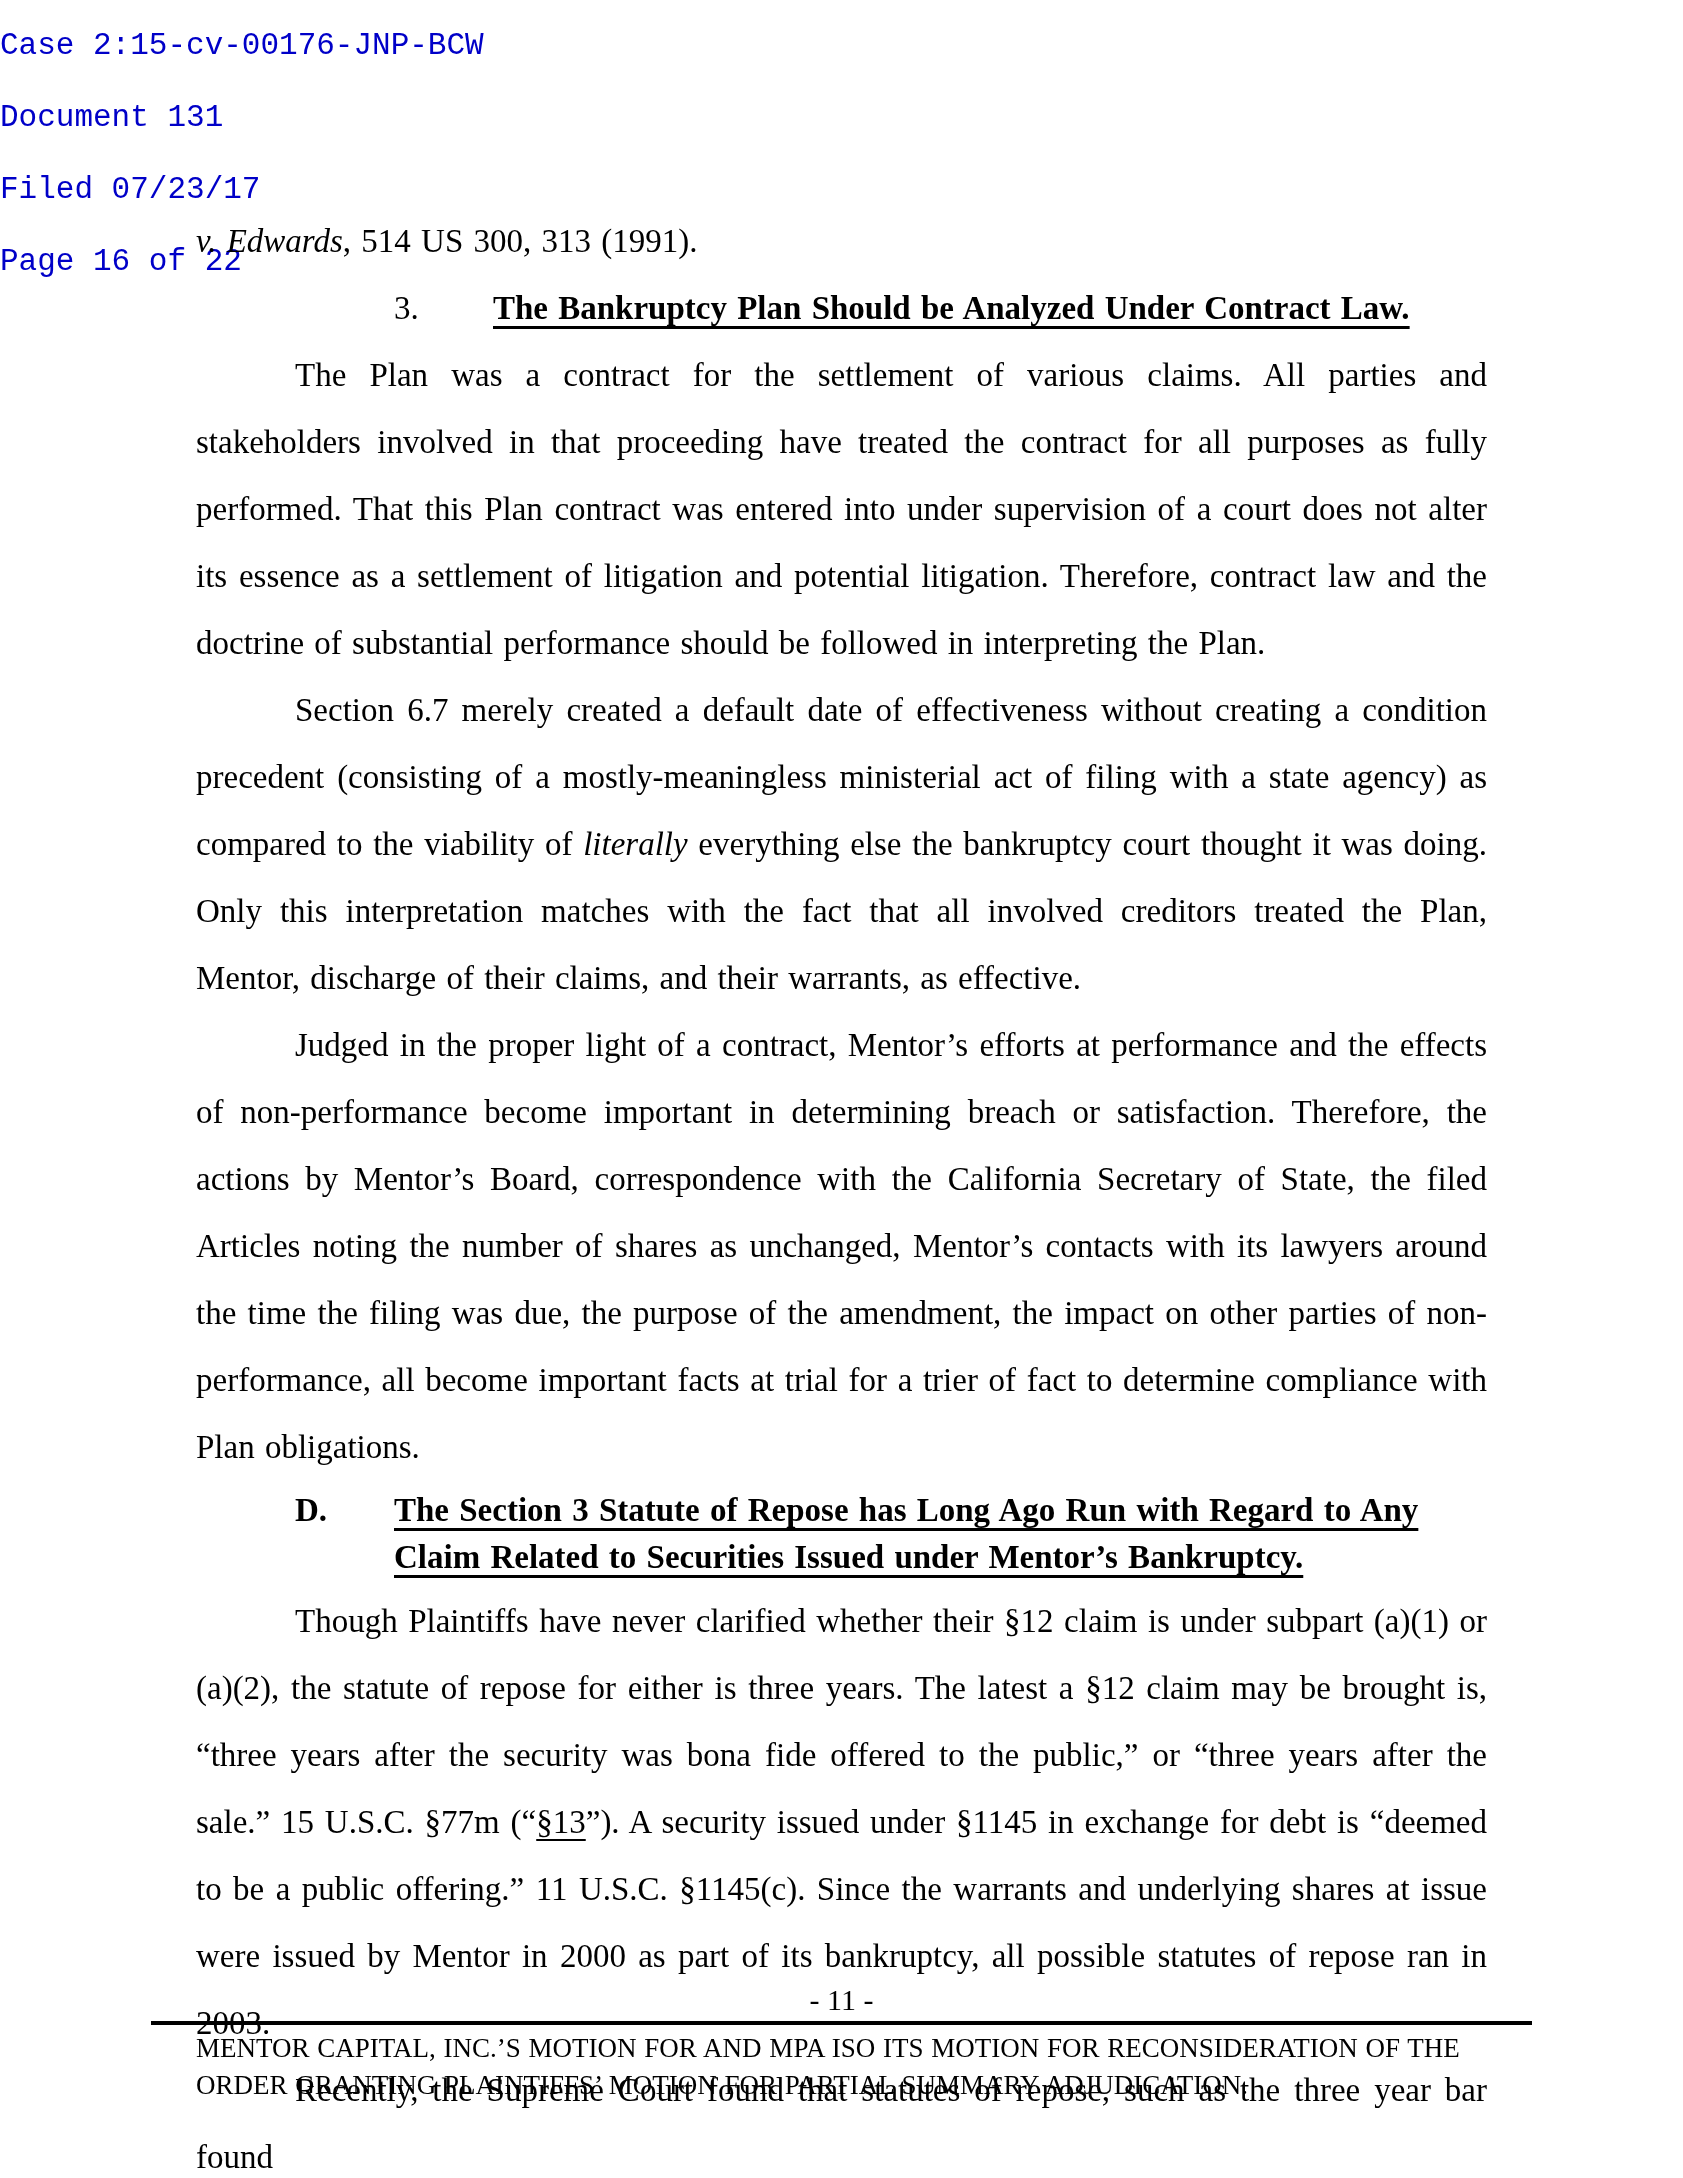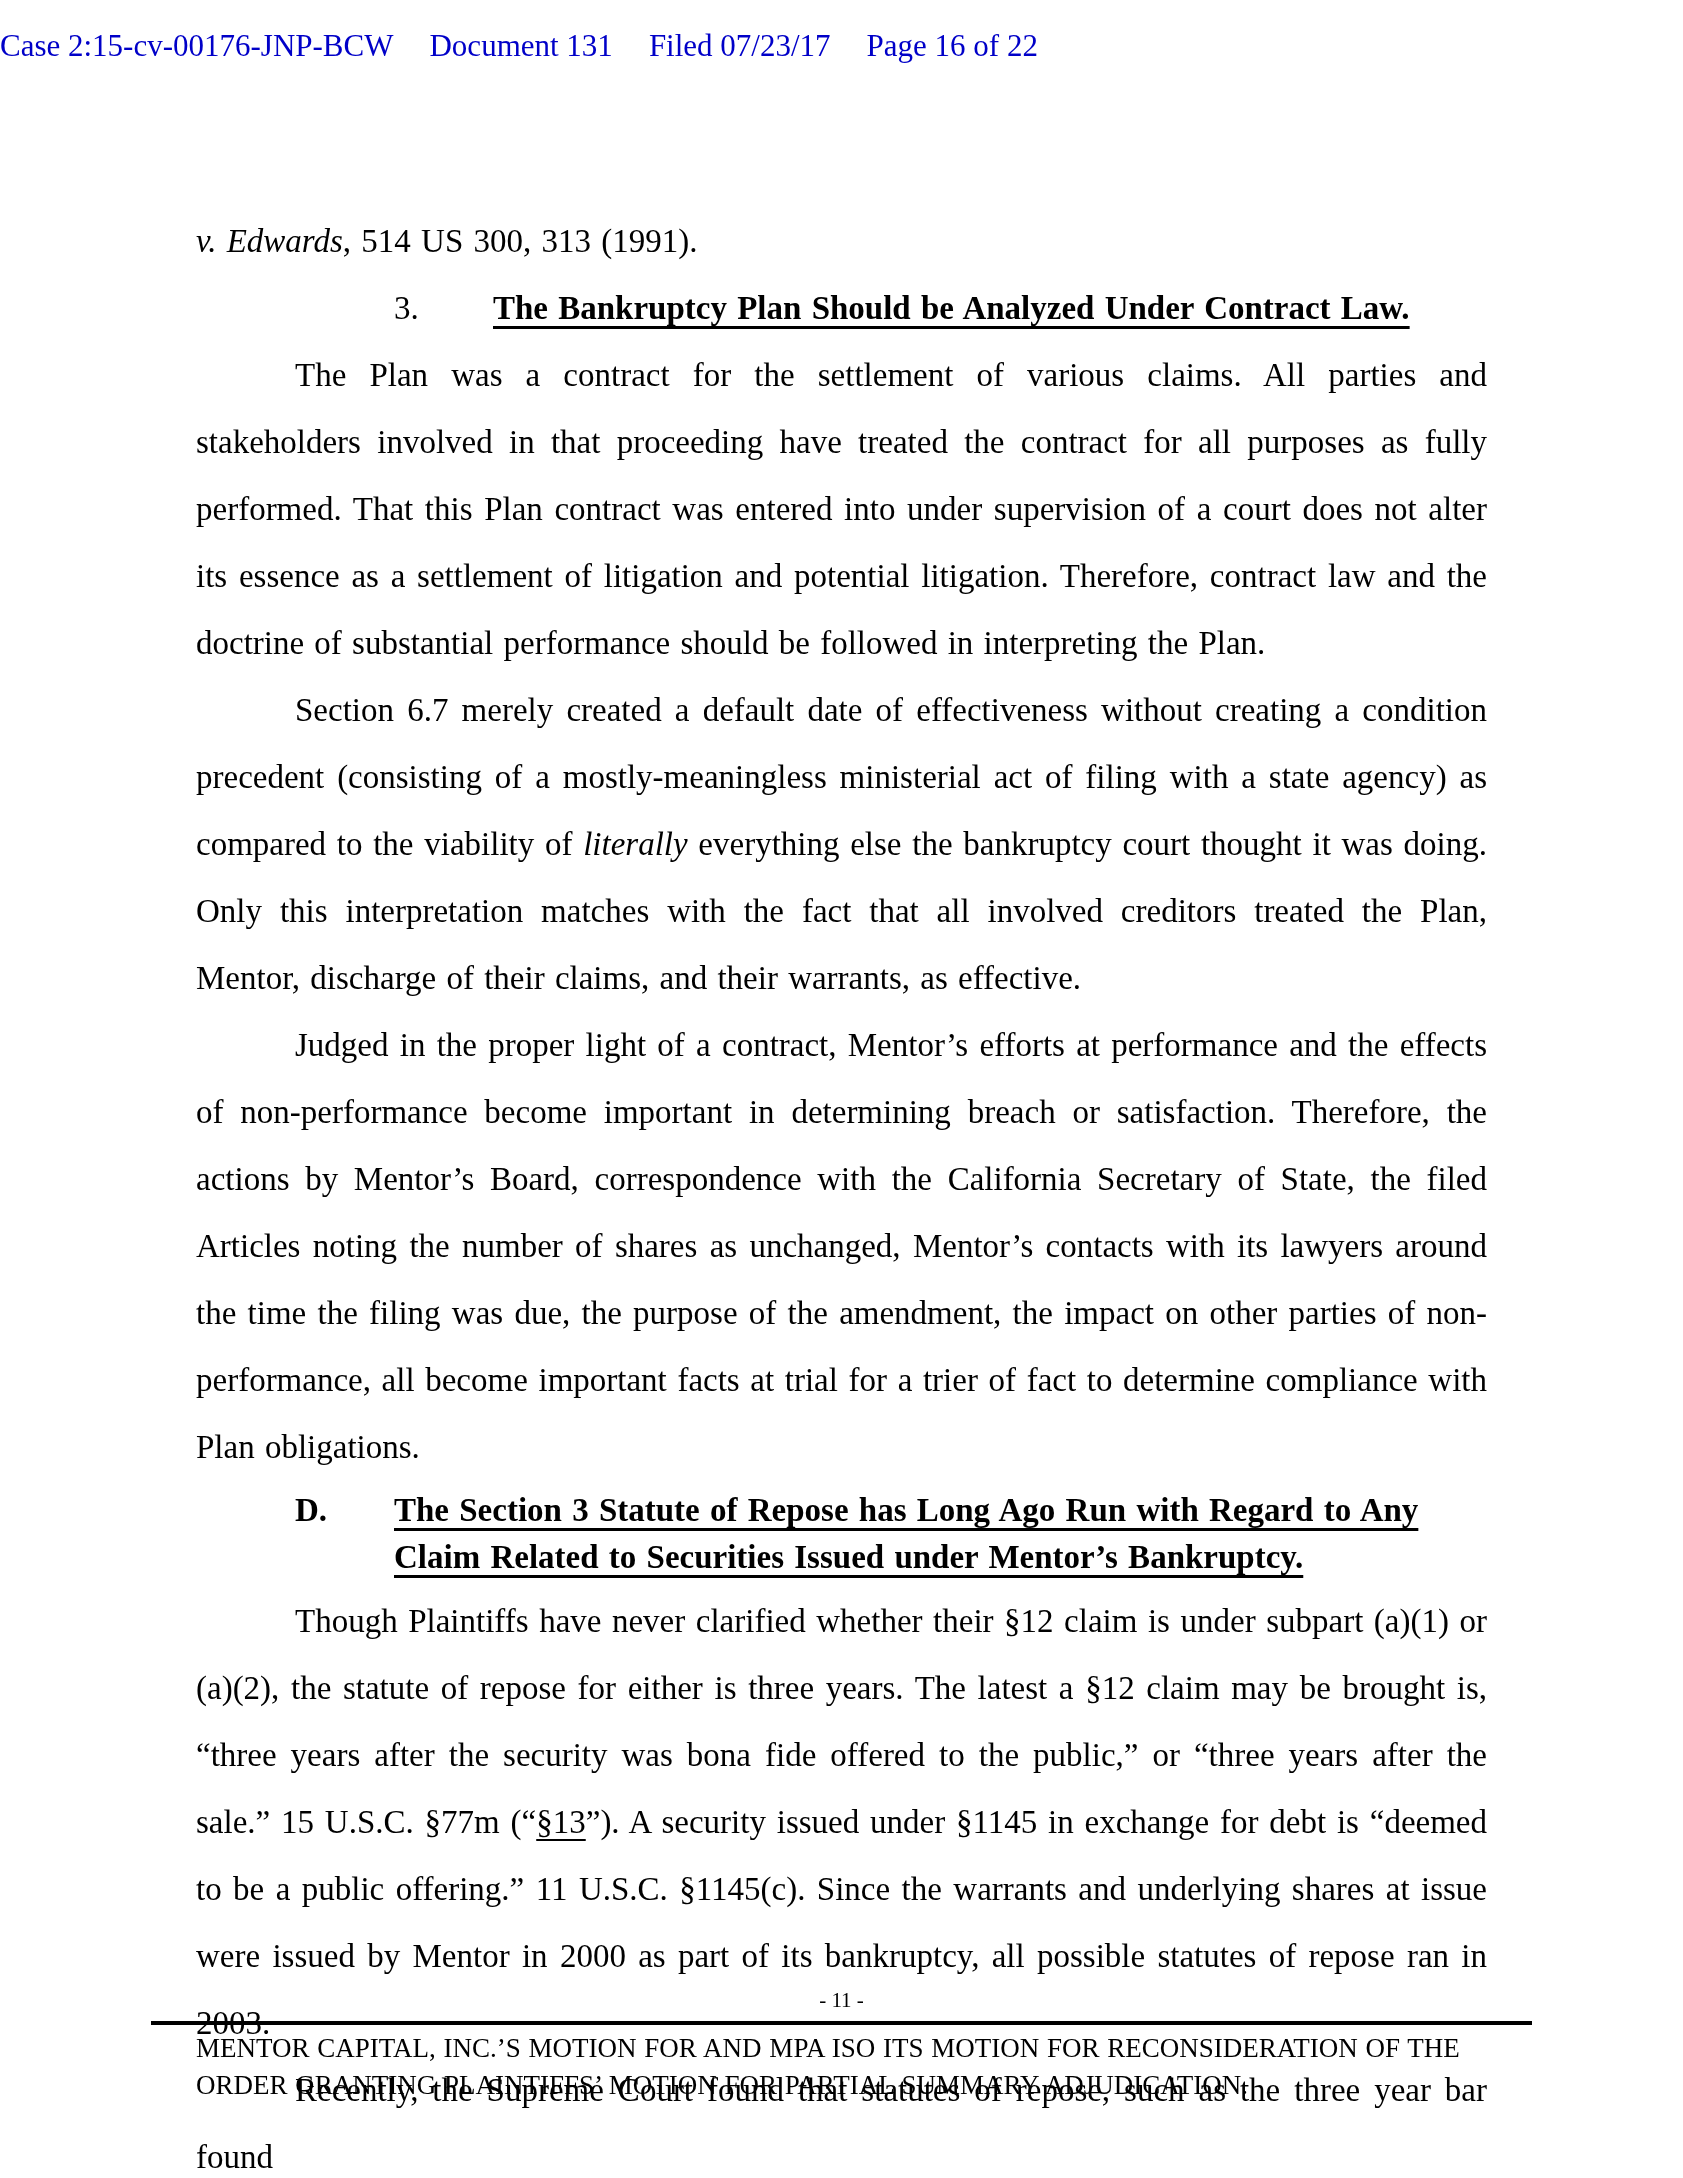--- a/index.html
+++ b/index.html
@@ -11,25 +11,26 @@
     font-family: "Liberation Serif", serif;
     color: #000000;
     overflow: hidden;
   }
   .case-header {
     position: absolute;
     top: 28px;
     left: 0;
     width: 100%;
     display: flex;
-    justify-content: flex-start;
+    justify-content: flex-end;
     gap: 36px;
-    font-family: Liberation Serif, serif;
+    font-family: Liberation Mono, monospace;
     font-size: 31px;
     line-height: 36px;
+    flex-direction: column;
   }
   .doc-body {
     position: absolute;
     top: 208px;
     left: 196px;
     width: 1291px;
     font-size: 33px;
     line-height: 67px;
     word-spacing: 2px;
   }
@@ -67,21 +68,21 @@
     text-underline-offset: 6px;
   }
   .page-footer {
     position: absolute;
     top: 1982px;
     left: 196px;
     width: 1291px;
   }
   .page-number {
     text-align: center;
-    font-size: 21px;
+    font-size: 30px;
     line-height: 36px;
   }
   .footer-rule {
     height: 4px;
     background: #000000;
     margin: 3px -45px 5px -45px;
   }
   .footer-text {
     font-size: 27px;
     line-height: 37px;

